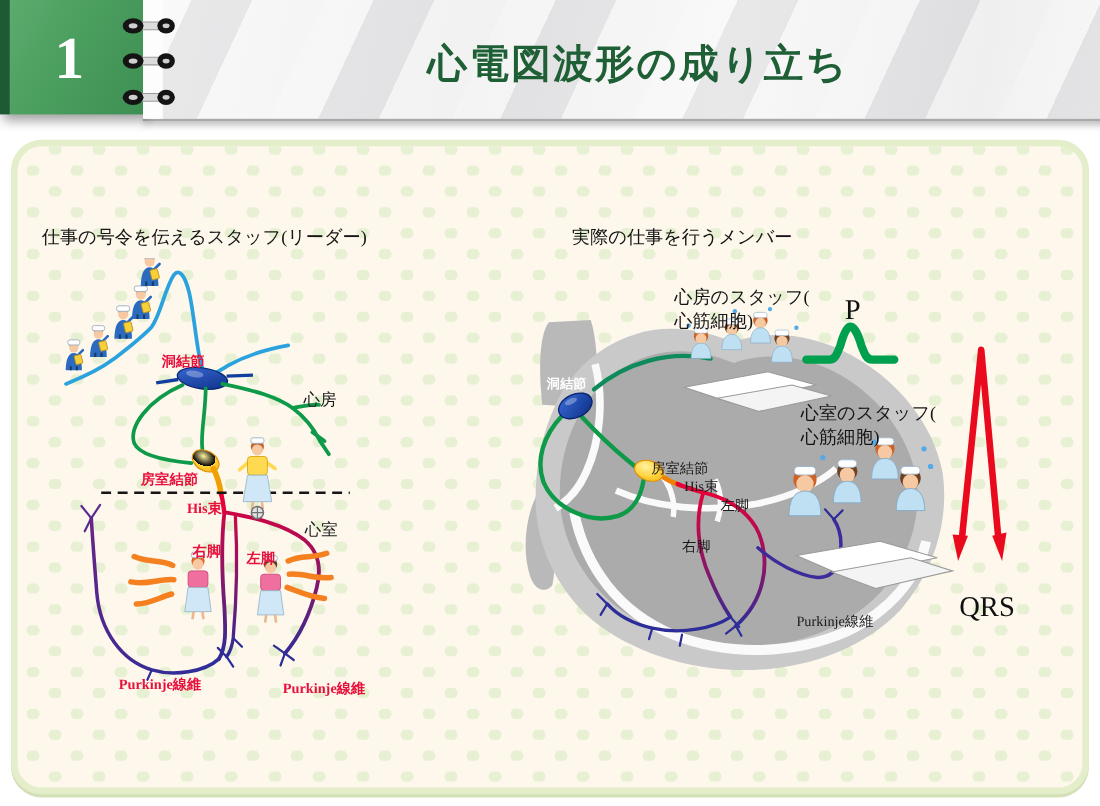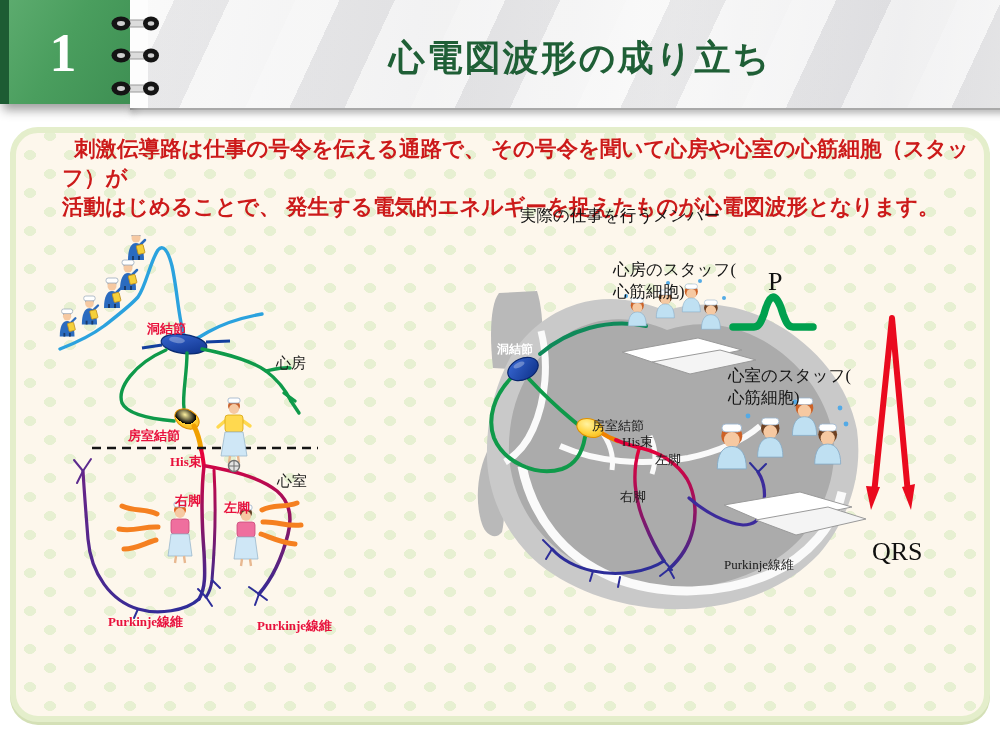--- a/index.html
+++ b/index.html
@@ -80,25 +80,22 @@
       <rect x="20" y="10" width="24" height="7" rx="3.5" fill="#dcdcdc" stroke="#9a9a9a" stroke-width="1"></rect>
       <ellipse cx="15" cy="13.5" rx="9.5" ry="7" fill="#141414"></ellipse>
       <ellipse cx="15" cy="13.5" rx="4" ry="2.4" fill="#cfcfcf"></ellipse>
       <ellipse cx="45" cy="13.5" rx="8" ry="7" fill="#141414"></ellipse>
       <ellipse cx="45" cy="13.5" rx="3.2" ry="2.2" fill="#cfcfcf"></ellipse>
     </g>
   </svg>
 
   <div class="card"></div>
 
-  <div class="intro">
-    <span class="l1">刺激伝導路は仕事の号令を伝える通路で、 その号令を聞いて心房や心室の心筋細胞（スタッフ）が</span>
-    <span class="l2">活動はじめることで、 発生する電気的エネルギーを捉えたものが心電図波形となります。</span>
-  </div>
-
+
+  <div class="panel-heading ph-left">仕事の号令を伝えるスタッフ(リーダー)</div>
   <div class="panel-heading ph-right">実際の仕事を行うメンバー</div>
 
   <svg style="position:absolute;left:30px;top:235px;" width="390" height="430" viewBox="30 235 390 430">
     <defs>
       <linearGradient id="gBundleL" gradientUnits="userSpaceOnUse" x1="0" y1="445" x2="0" y2="600">
         <stop offset="0" stop-color="#e6003a"></stop>
           <stop offset="0.5" stop-color="#8c1566"></stop>
           <stop offset="1" stop-color="#2d2d99"></stop>
       </linearGradient>
       <linearGradient id="gArcL" gradientUnits="userSpaceOnUse" x1="200" y1="605" x2="80" y2="468">

